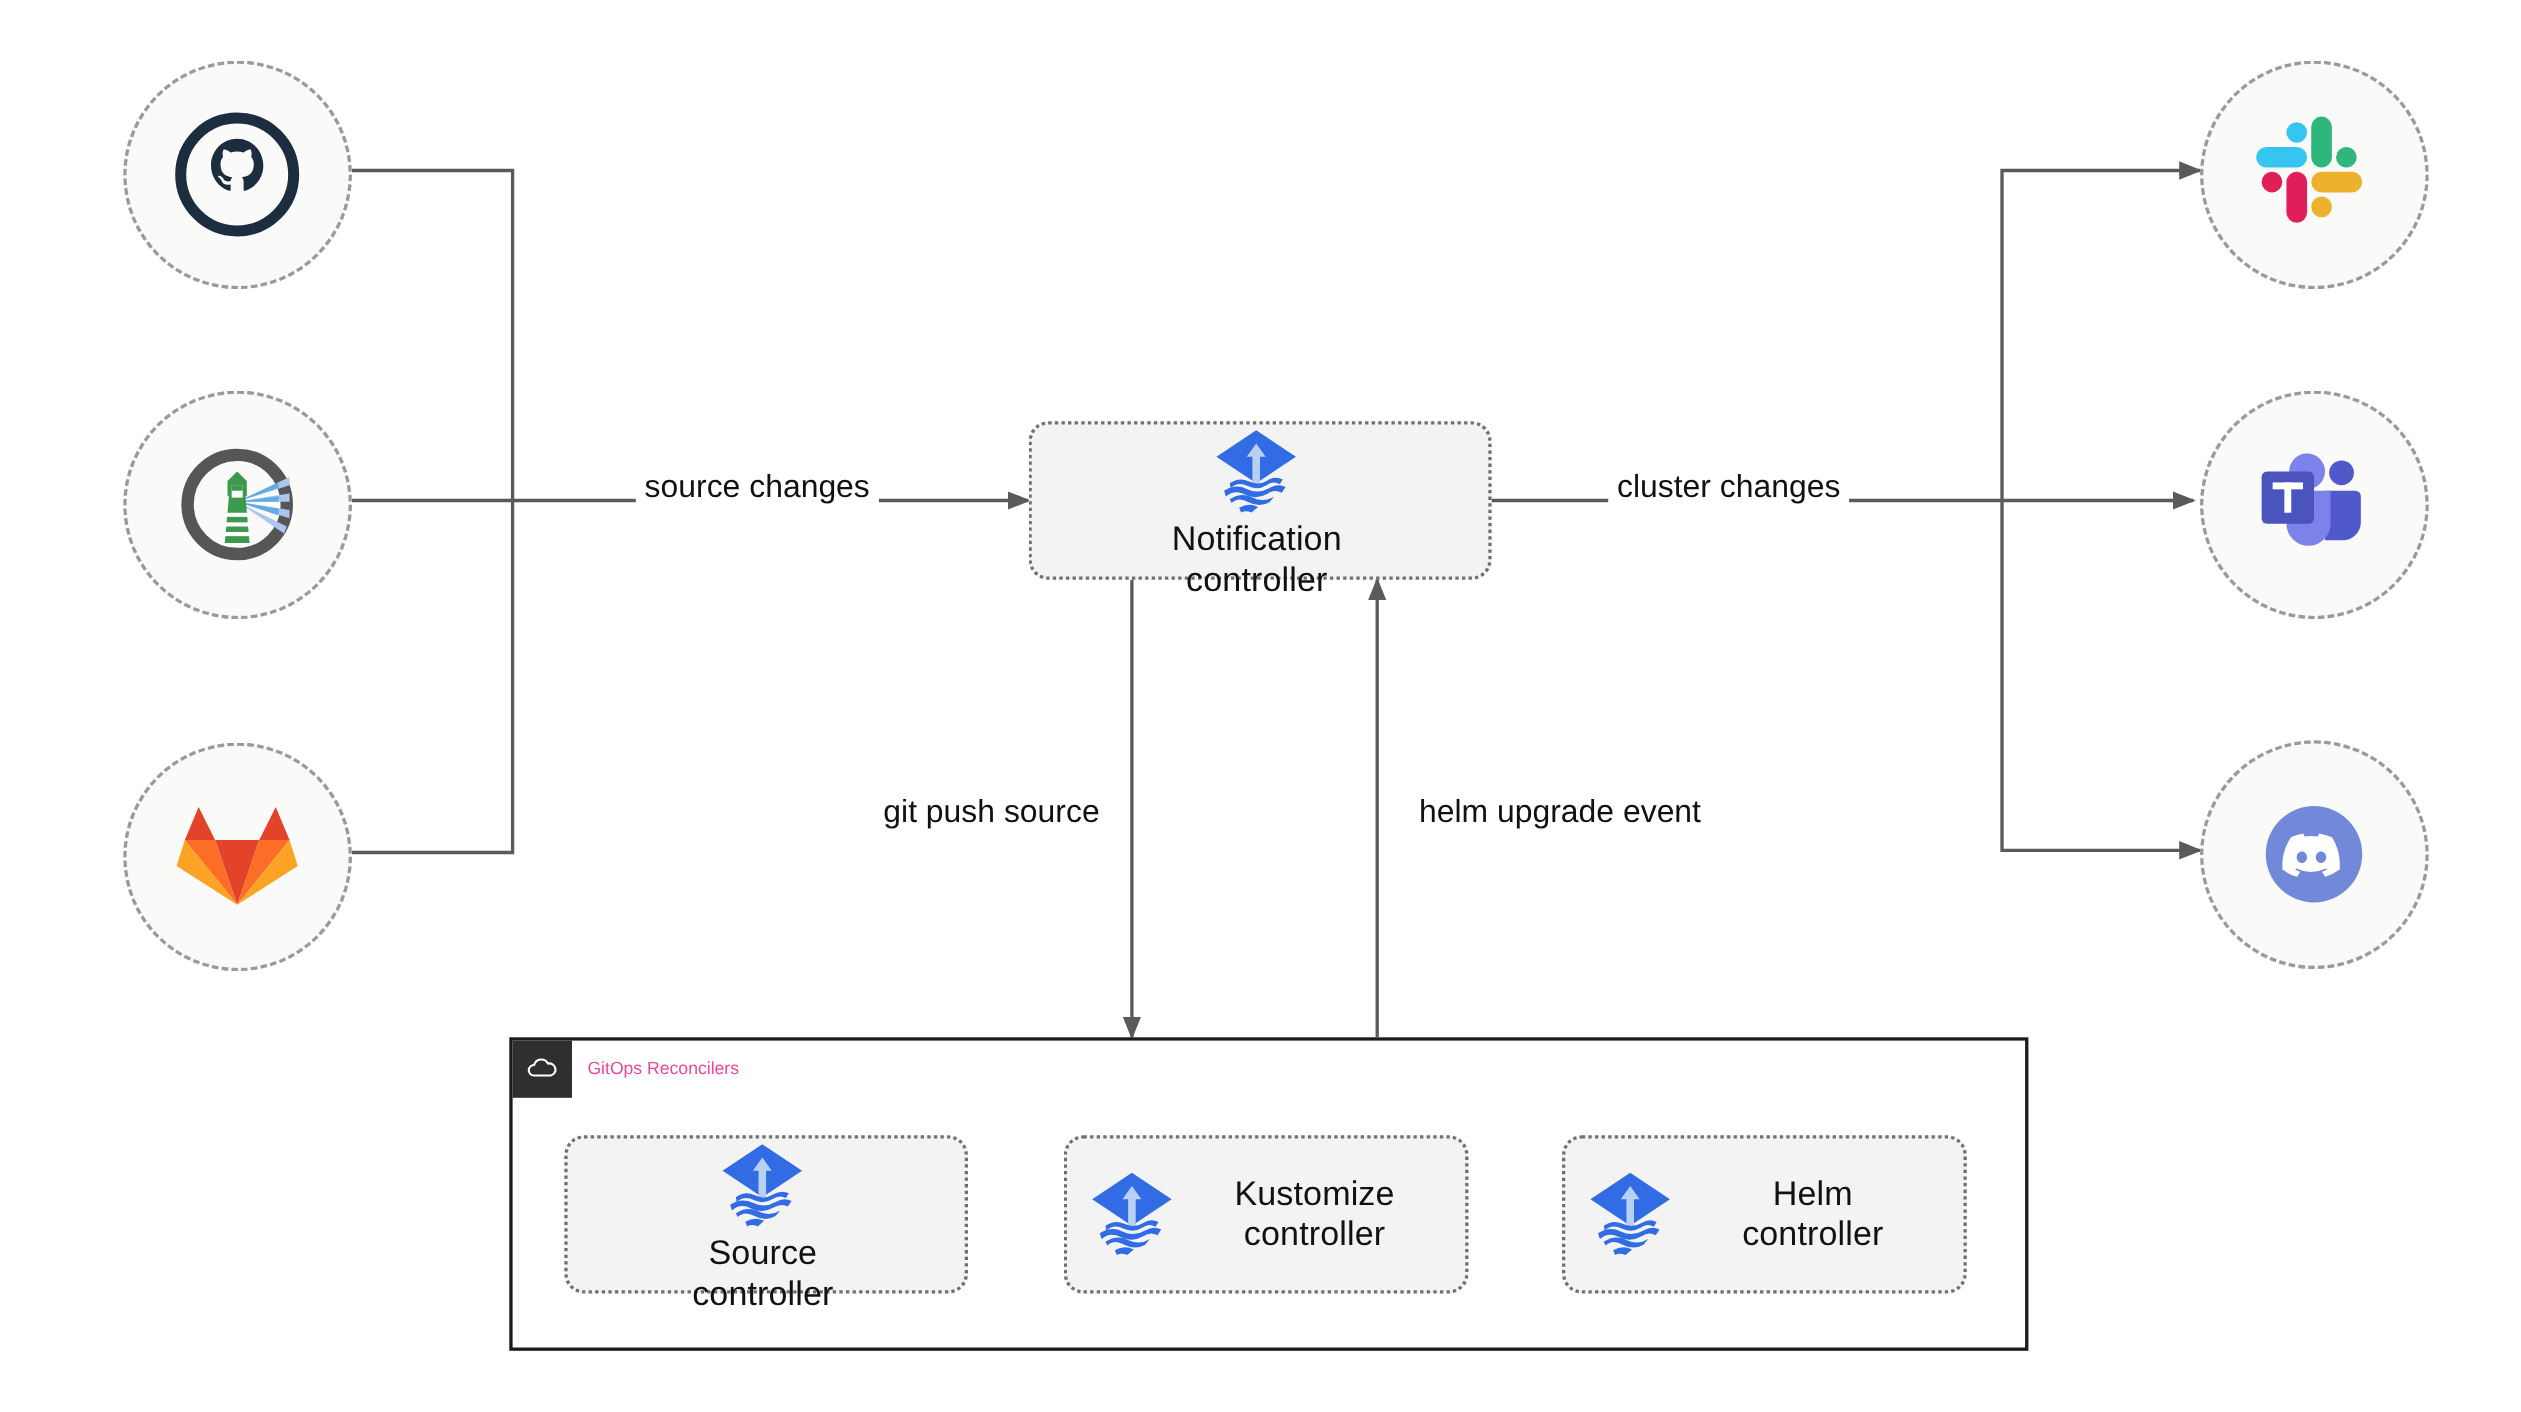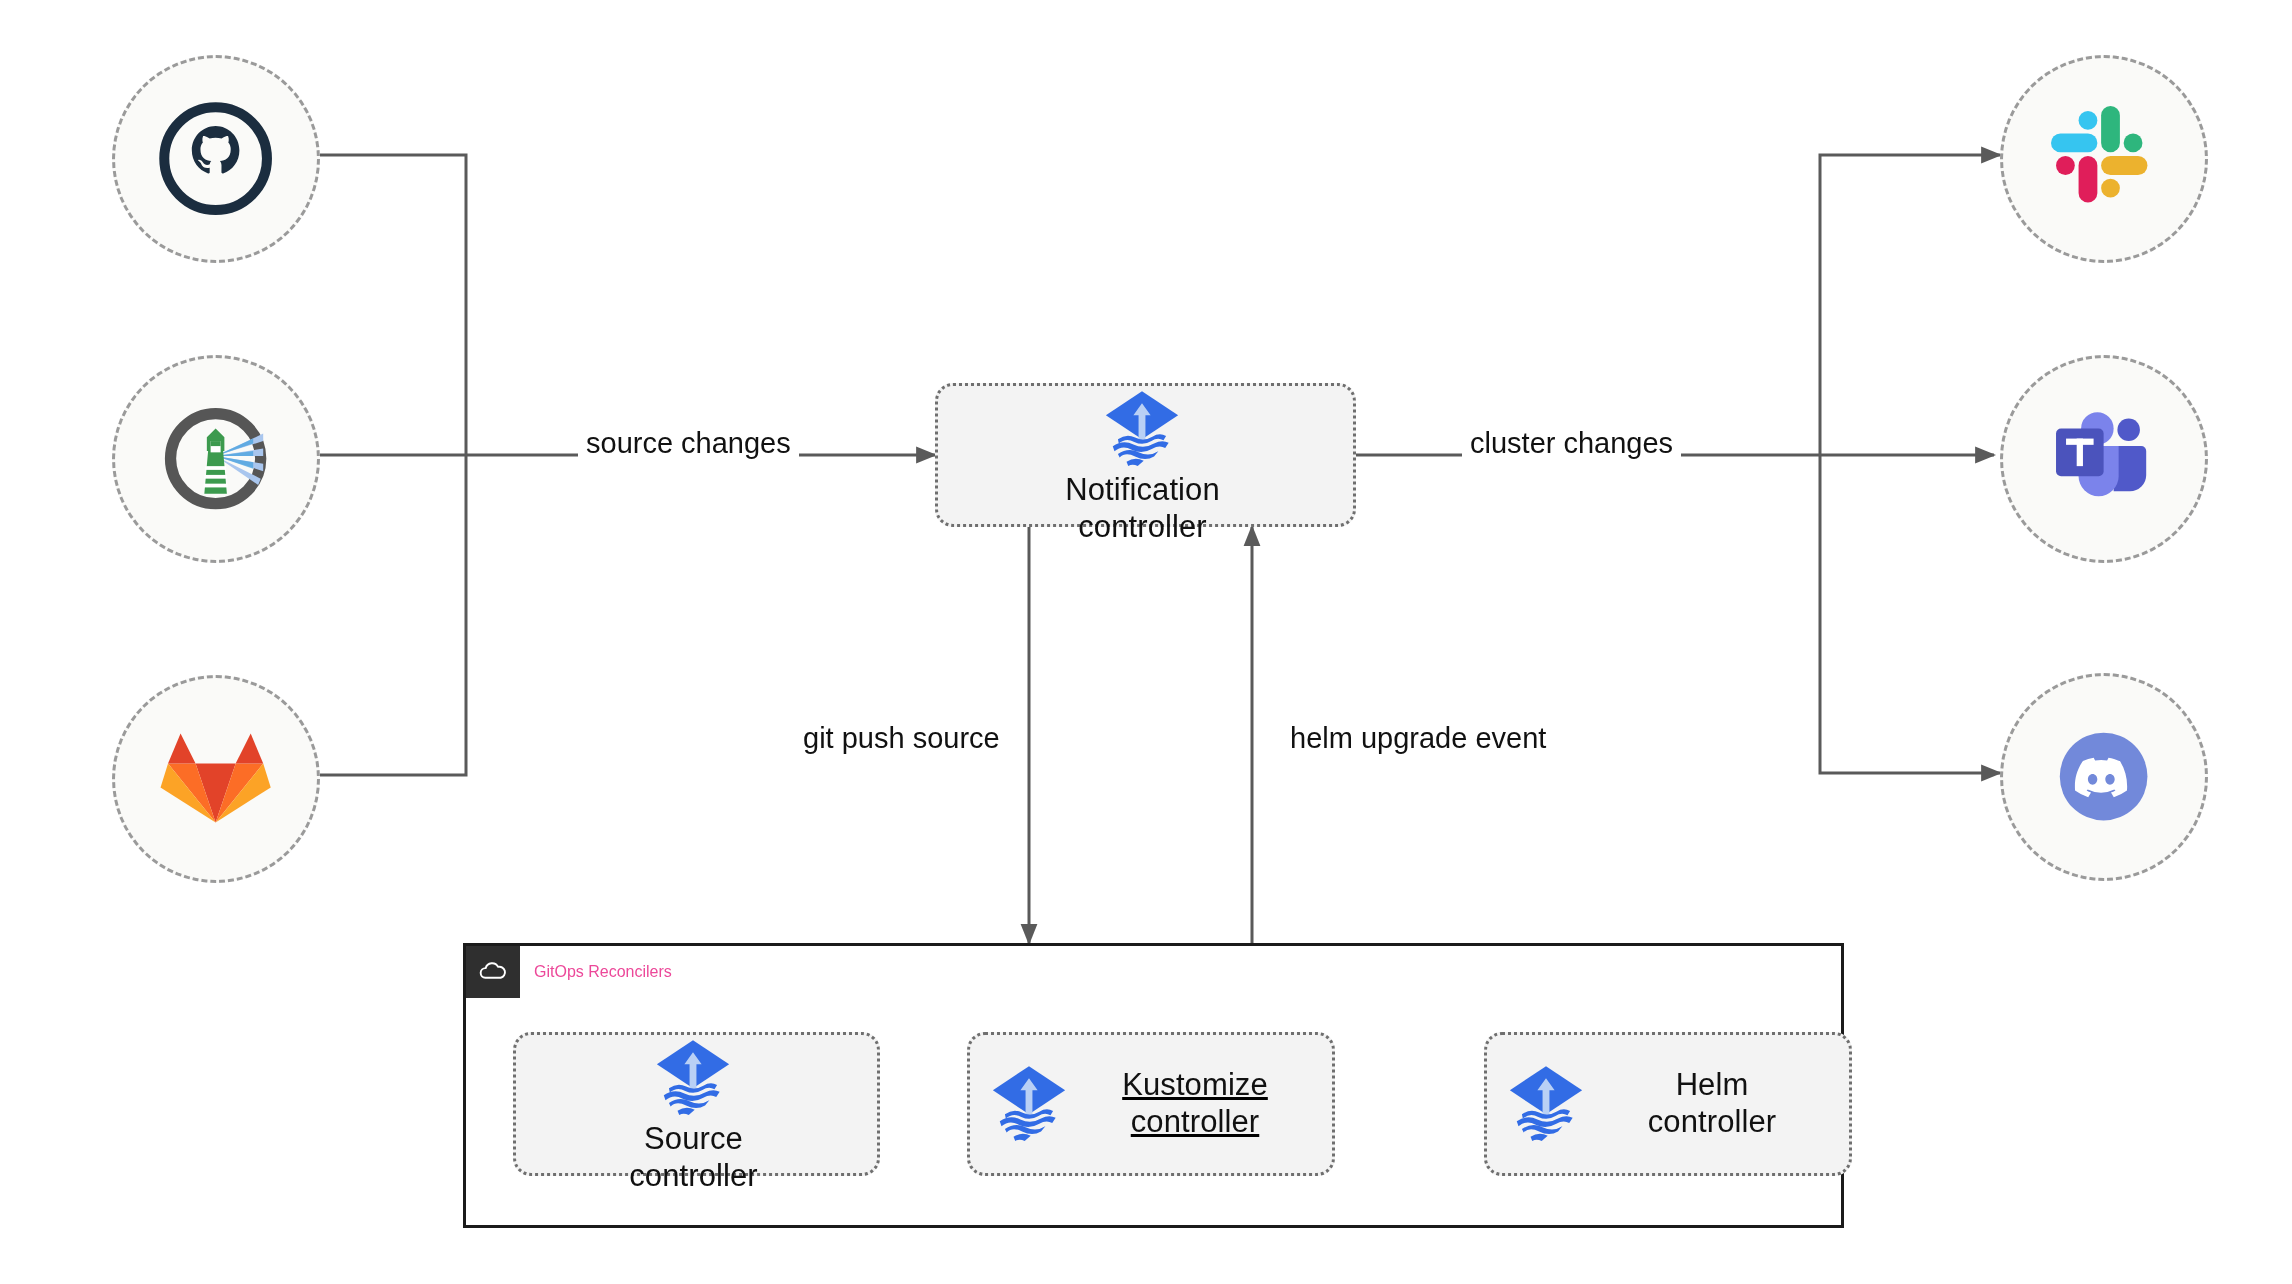--- a/index.html
+++ b/index.html
@@ -303,40 +303,40 @@
           <path d="M32 88 q10 -6 20 -1 l-7 6 q-6 -3 -11 0 z"></path>
         </g>
       </svg>
     </span>
     <span class="ctrl-label">
       <span>Source</span><br>
       <span>controller</span>
     </span>
   </div>
 
-  <div class="ctrl-box" style="left:967px; top:1032px; width:368px; height:144px;text-decoration:underline;">
+  <div class="ctrl-box" style="left:967px; top:1032px; width:368px; height:144px;">
     <span class="flux-mark">
       <svg viewBox="0 0 100 100" xmlns="http://www.w3.org/2000/svg">
         <polygon points="50,6 92,34 50,62 8,34" fill="#326ce5"></polygon>
         <path d="M50 20 L60 34 L54 34 L54 62 L46 62 L46 34 L40 34 Z" fill="#b9d0f5"></path>
         <g fill="#326ce5">
           <path d="M22 62 q10 -7 20 -2 q10 5 20 -1 q8 -5 16 -1 l-3 5 q-7 -4 -14 1 q-10 6 -20 1 q-10 -5 -18 2 z"></path>
           <path d="M16 70 q12 -8 24 -2 q12 6 24 -1 q9 -5 17 -1 l-4 6 q-7 -4 -15 1 q-12 7 -24 1 q-11 -6 -20 2 z"></path>
           <path d="M22 79 q12 -8 24 -2 q12 6 23 -1 l-5 6 q-10 6 -22 0 q-11 -6 -18 1 z"></path>
           <path d="M32 88 q10 -6 20 -1 l-7 6 q-6 -3 -11 0 z"></path>
         </g>
       </svg>
     </span>
     <span class="ctrl-label">
       <span>Kustomize</span><br>
       <span>controller</span>
     </span>
   </div>
 
-  <div class="ctrl-box" style="left:1484px; top:1032px; width:368px; height:144px;">
+  <div class="ctrl-box" style="left:1420px; top:1032px; width:368px; height:144px;">
     <span class="flux-mark">
       <svg viewBox="0 0 100 100" xmlns="http://www.w3.org/2000/svg">
         <polygon points="50,6 92,34 50,62 8,34" fill="#326ce5"></polygon>
         <path d="M50 20 L60 34 L54 34 L54 62 L46 62 L46 34 L40 34 Z" fill="#b9d0f5"></path>
         <g fill="#326ce5">
           <path d="M22 62 q10 -7 20 -2 q10 5 20 -1 q8 -5 16 -1 l-3 5 q-7 -4 -14 1 q-10 6 -20 1 q-10 -5 -18 2 z"></path>
           <path d="M16 70 q12 -8 24 -2 q12 6 24 -1 q9 -5 17 -1 l-4 6 q-7 -4 -15 1 q-12 7 -24 1 q-11 -6 -20 2 z"></path>
           <path d="M22 79 q12 -8 24 -2 q12 6 23 -1 l-5 6 q-10 6 -22 0 q-11 -6 -18 1 z"></path>
           <path d="M32 88 q10 -6 20 -1 l-7 6 q-6 -3 -11 0 z"></path>
         </g>

